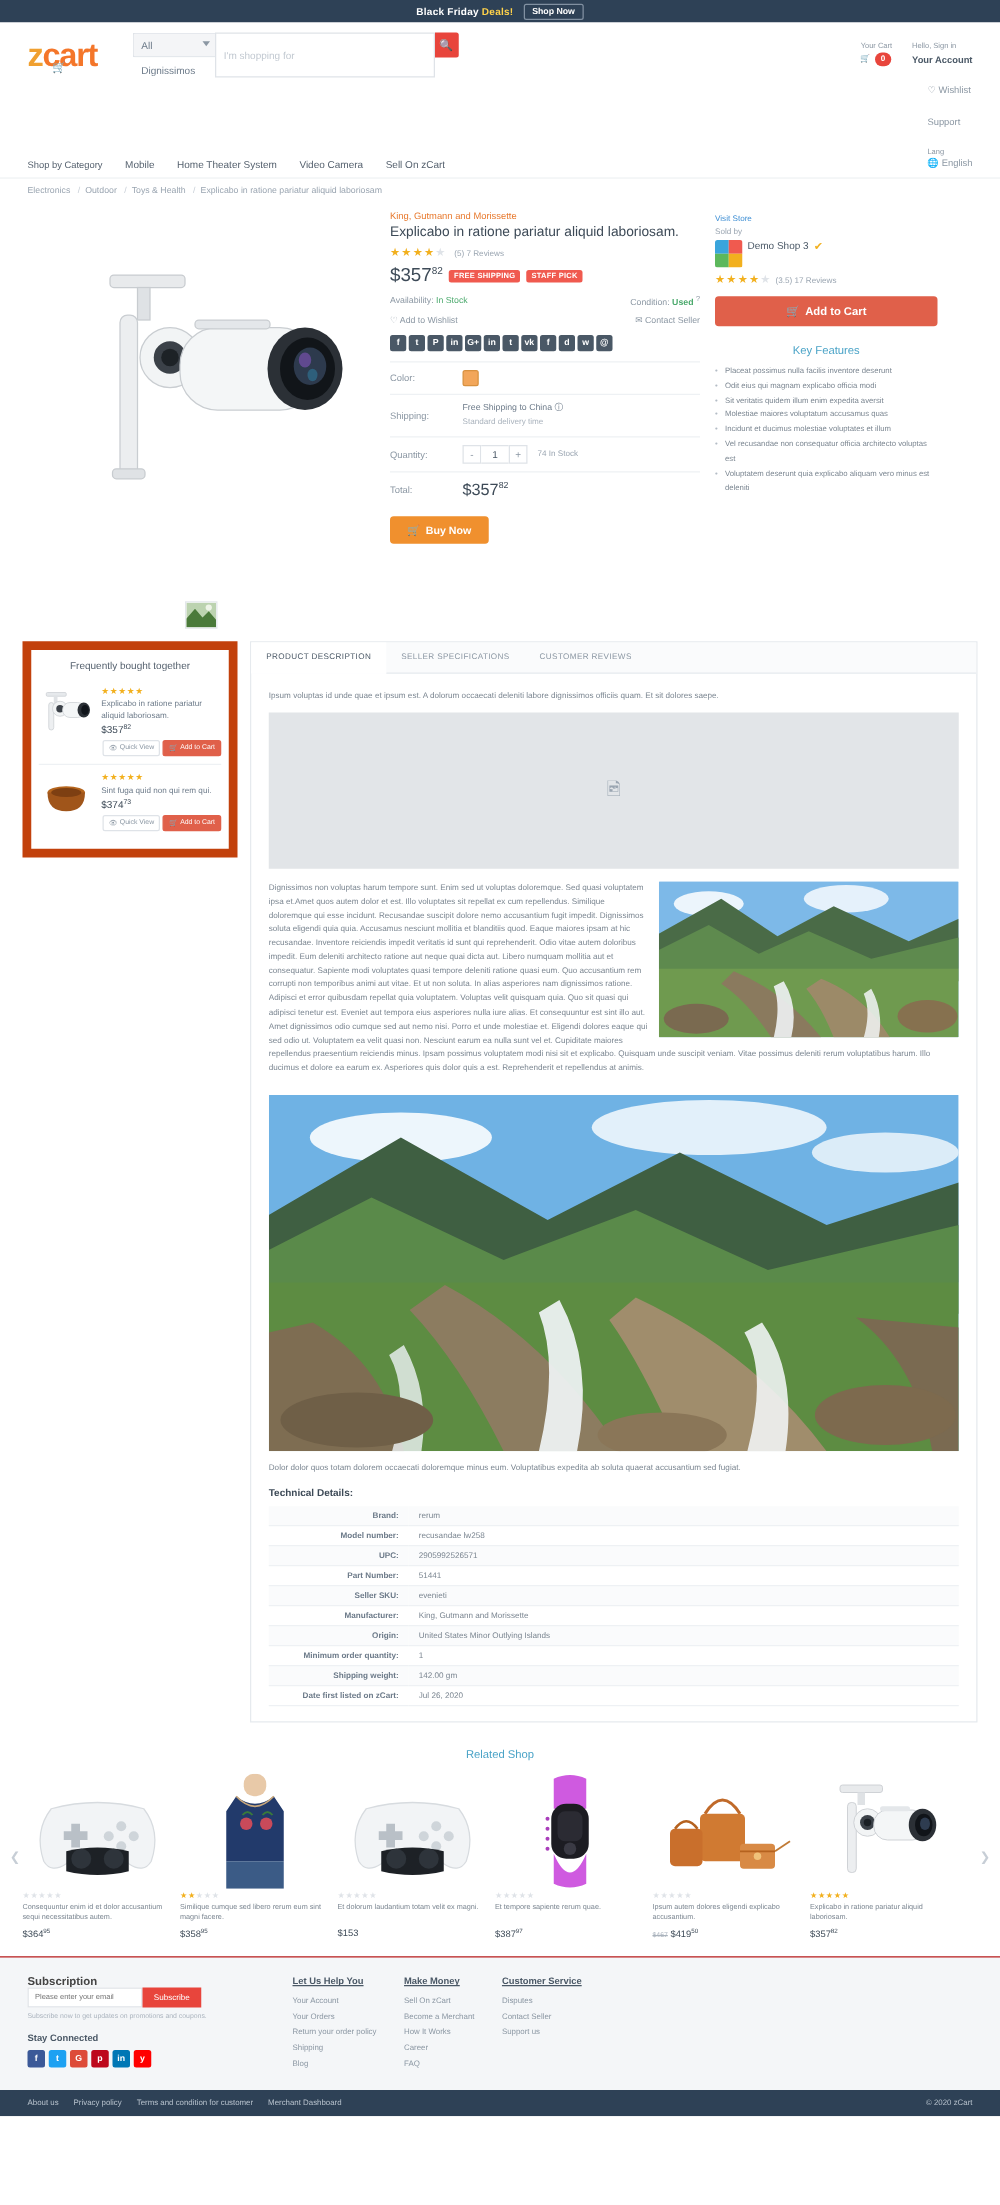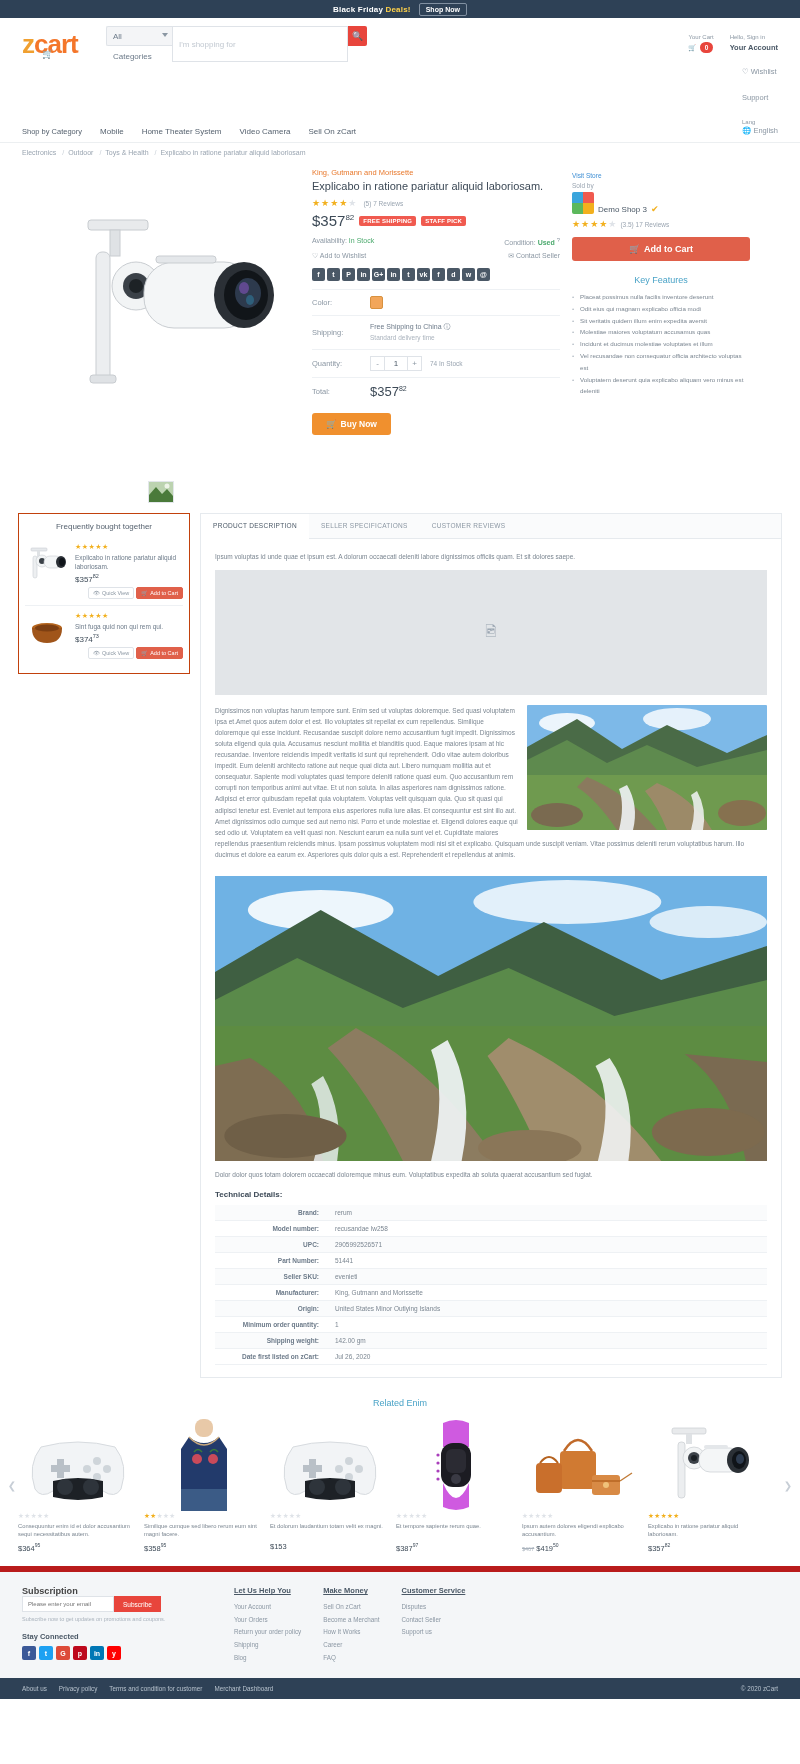--- a/index.html
+++ b/index.html
@@ -215,21 +215,21 @@
     background: #f0902e; color: #fff; border: none;
     padding: 6px 14px; border-radius: 3px;
     font-size: 8.5px; font-weight: bold; cursor: pointer;
     margin-top: 8px;
     display:flex;align-items:center;gap:4px;
   }
 
   .seller-col { width: 178px; padding-top: 6px; }
   .visit-store { text-align: right; font-size: 6.5px; color: #3f8fd4; }
   .sold-by { font-size: 6.5px; color: #9aa5b1; margin-top: 2px; }
-  .seller-row { display: flex; align-items: flex-end; gap: 4px; margin: 3px 0; }
+  .seller-row { display: flex; align-items: flex-start; gap: 4px; margin: 3px 0; }
   .seller-logo {
     width: 22px; height: 22px;
     display: grid; grid-template-columns: 1fr 1fr; grid-template-rows: 1fr 1fr;
     overflow:hidden; border-radius: 2px;
   }
   .seller-logo div { width: 100%; height: 100%; }
   .seller-name { font-size: 8px; color: #4a5866; }
   .verified { color: #f2b01e; font-size: 9px; }
   .seller-rating { font-size: 6.5px; color: #9aa5b1; }
   .addcart-btn {
@@ -247,21 +247,21 @@
     font-size: 6.2px; color: #7b8691; line-height: 1.9;
     padding-left: 8px; position: relative;
   }
   .kf-list li::before {
     content: "\2022"; position: absolute; left: 0; color: #b3bcc5;
   }
 
   
   .lower { display: flex; padding: 0 18px 14px 18px; gap: 10px; align-items: flex-start;}
   .fbt {
-    width: 172px; border: 1px solid #c2410c; background: #fff;
+    width: 172px; border: 7px solid #c2410c; background: #fff;
     padding: 8px 6px;
   }
   .fbt h4 { text-align: center; font-size: 8px; font-weight: normal; color: #56626f; margin-bottom: 6px; }
   .fbt-item { display: flex; gap: 6px; padding: 6px 0; border-bottom: 1px solid #eef1f4; }
   .fbt-item:last-child { border-bottom: none; }
   .fbt-thumb { width: 44px; height: 40px; flex: none; display:flex;align-items:center;justify-content:center; overflow:hidden;}
   .fbt-body { flex: 1; }
   .fbt-stars { color: #f2b01e; font-size: 7px; letter-spacing: .5px; }
   .fbt-name { font-size: 6.5px; color: #6c7a89; line-height: 1.4; margin: 2px 0; }
   .fbt-price { font-size: 8px; color: #3d4a57; }
@@ -323,21 +323,21 @@
     position: absolute; top: 62px;
     width: 12px; height: 12px;
     color: #c7ced6; font-size: 10px;
     display:flex;align-items:center;justify-content:center;
   }
   .car-arrow.left { left: 6px; }
   .car-arrow.right { right: 6px; }
 
   
   .footer {
-    background: #f4f6f8; border-top: 6px solid #b91c1c;
+    background: #f4f6f8; border-top: 1px solid #b91c1c;
     padding: 14px 22px;
     display: flex; gap: 22px;
   }
   .foot-col h5 { font-size: 7.5px; color: #4a5866; margin-bottom: 6px; font-weight: bold; text-decoration: underline; }
   .foot-col ul { list-style: none; }
   .foot-col li { font-size: 6.3px; color: #8b97a3; line-height: 2; }
   .sub-col { width: 190px; }
   .sub-form { display: flex; }
   .sub-input {
     border: 1px solid #dfe3e8; height: 16px; width: 92px;
@@ -376,21 +376,21 @@
 </div>
 
 <div class="header">
   <div class="header-row">
     <a class="logo">
       <span class="z">z</span><span class="cart">cart</span>
       <span class="cart-icon">🛒</span>
     </a>
     <div class="search-wrap">
       <div class="cat-select">
-        <span>All Categories</span>
+        <span>All Dignissimos</span>
         <span class="chev"></span>
       </div>
       <input class="search-input" placeholder="I'm shopping for" style="">
       <button class="search-btn">
         <span>🔍</span>
       </button>
     </div>
     <div class="header-right">
       <div class="hr-block">
         <span class="lbl">Your Cart</span>
@@ -715,21 +715,21 @@
         <tr>
               <td class="k">Date first listed on zCart:</td>
               <td>Jul 26, 2020</td>
             </tr>
       </tbody>
         </table>
     </div>
   </div>
 </div>
 
-<h3 class="related-title">Related Enim</h3>
+<h3 class="related-title">Related Shop</h3>
 <div class="related-wrap">
   <span class="car-arrow left">❮</span>
   <span class="car-arrow right">❯</span>
   <div class="related-row">
 
     <div class="rel-card">
       <div class="rel-img">
         <svg width="110" height="80" viewBox="0 0 110 80">
           <path d="M18 22 Q55 12 92 22 Q106 40 98 64 Q92 74 80 66 L70 56 L40 56 L30 66 Q18 74 12 64 Q4 40 18 22Z" fill="#f2f4f6" stroke="#d7dbdf"></path>
           <path d="M34 34 h7 v6 h6 v7 h-6 v6 h-7 v-6 h-6 v-7 h6 z" fill="#b9c0c7"></path>

